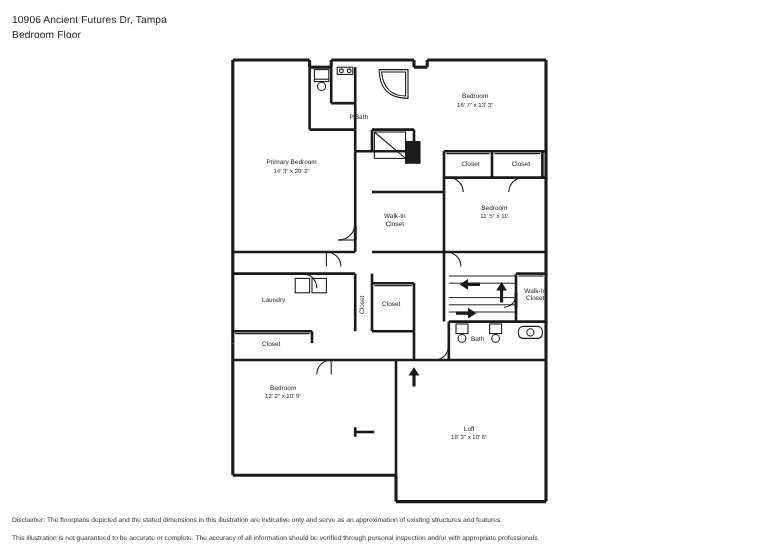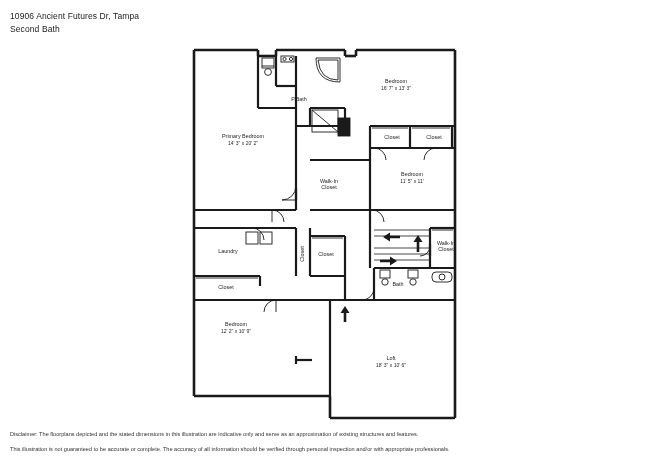--- a/index.html
+++ b/index.html
@@ -70,21 +70,21 @@
   .lbl .dim { display: block; font-size: 5.0px; color: #2b2b2b; }
   .lbl.small { font-size: 4.6px; line-height: 6px; }
 </style>
 </head>
 <body>
 
 <div id="page">
 
   <div class="header">
     <div class="addr">10906 Ancient Futures Dr, Tampa</div>
-    <div class="floor">Second Bath</div>
+    <div class="floor">Bedroom Floor</div>
   </div>
 
   <svg id="plan" viewBox="0 0 650 460">
     <g id="walls" fill="none" stroke="#1a1a1a" stroke-width="1">
 
       <g stroke-width="2.6" stroke-linejoin="miter">
 
         <path d="M194 50 L258 50"></path>
         <path d="M194 50 L194 286"></path>
 

